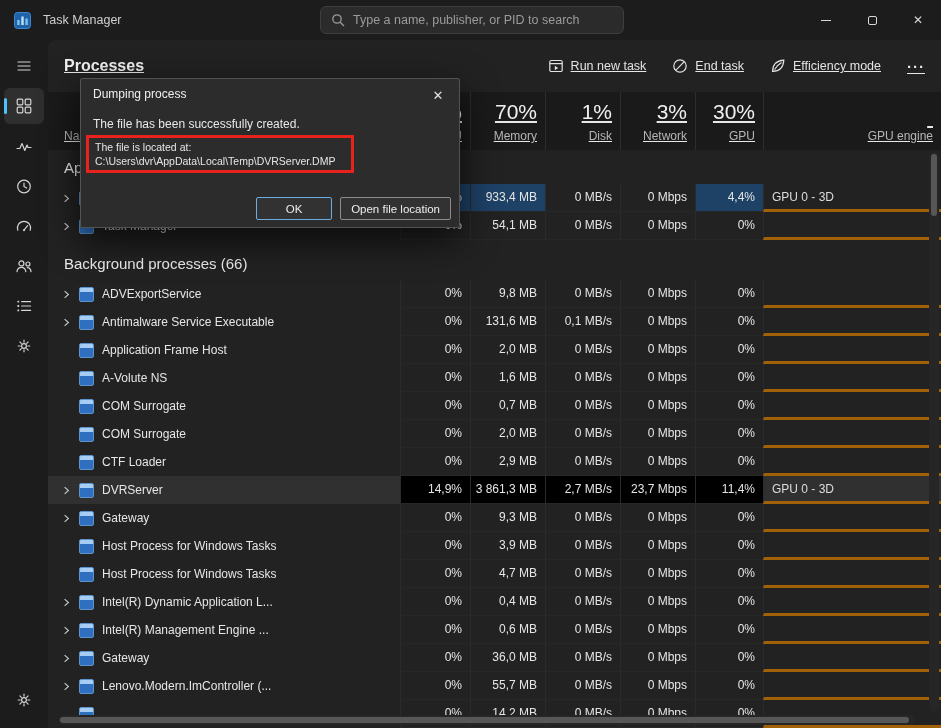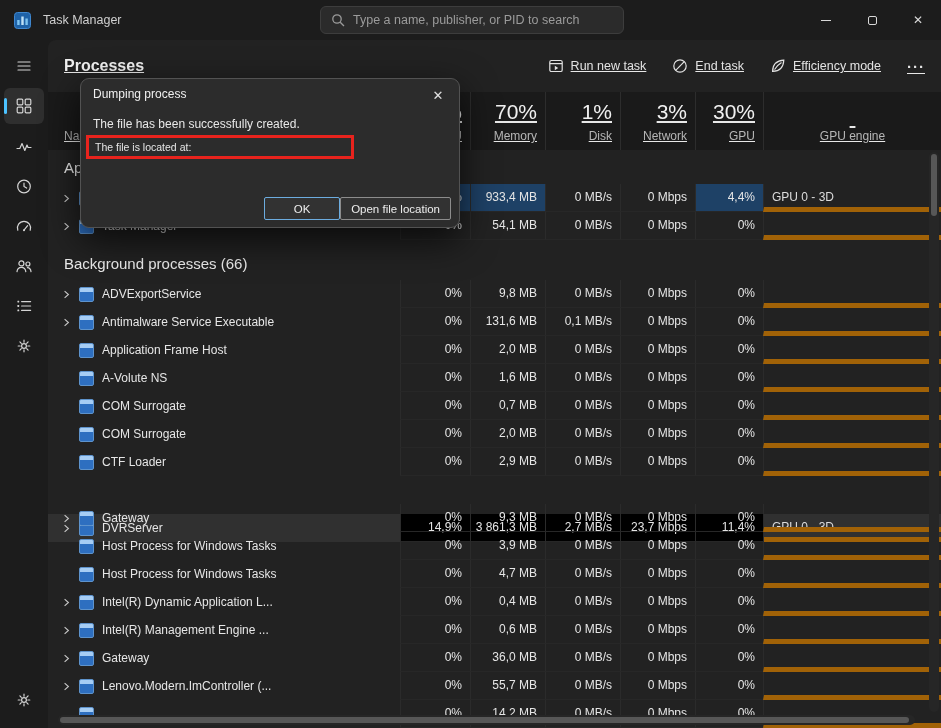--- a/index.html
+++ b/index.html
@@ -33,54 +33,54 @@
   .page-title { font-size:16px; font-weight:700; color:#f2f2f2; }
   .tb-actions { margin-left:auto; display:flex; align-items:center; gap:26px; }
   .tb { display:flex; align-items:center; gap:7px; font-size:12.5px; color:#e3e3e3; cursor:default; }
   .tb.more { font-size:15px; font-weight:700; letter-spacing:1px; }
 
   .cols { display:grid; grid-template-columns:352px 70px 75px 75px 75px 68px minmax(0,1fr); }
 
   .thead { height:58px; background:#1a1a1a; }
   .hc { border-left:1px solid #2d2d2d; padding:8px 8px 7px; display:flex; flex-direction:column; justify-content:space-between; align-items:flex-end; }
   .hc.first { border-left:none; align-items:flex-start; justify-content:flex-end; padding-left:16px; }
-  .hc.engine { align-items:center; justify-content:flex-end; }
+  .hc.engine { align-items:flex-end; justify-content:flex-end; }
   .hc .pct { font-size:21px; color:#f0f0f0; }
   .hc .lbl { font-size:12px; color:#b6b6b6; }
 
   .tbody { position:absolute; left:0; right:0; top:110px; bottom:0; overflow:hidden; }
   .section-header { height:34px; display:flex; align-items:center; padding-left:16px; font-size:15px; color:#ececec; }
   .section-header.gap { margin-top:6px; }
 
   .row { height:28px; }
   .cell { font-size:12px; line-height:27px; color:#e6e6e6; }
   .cell.name { display:flex; align-items:center; padding-left:14px; white-space:nowrap; overflow:hidden; }
   .chev { width:10px; margin-right:7px; flex:none; display:inline-flex; align-items:center; }
   .appicon { width:15px; height:15px; flex:none; margin-right:8px; border-radius:2px;
              background:linear-gradient(180deg,#a6cdf4 0,#a6cdf4 4px,#2e6fc0 4px); border:1px solid #5e93cc; }
   .cell.val { text-align:right; padding-right:8px; border-left:1px solid #2b2b2b; border-bottom:1px solid #272727; }
-  .cell.engine { padding-left:8px; border-left:1px solid #2b2b2b; border-bottom:5px solid #a16207; color:#dcdcdc; white-space:nowrap; overflow:hidden; }
+  .cell.engine { padding-left:8px; border-left:1px solid #2b2b2b; border-bottom:3px solid #a16207; color:#dcdcdc; white-space:nowrap; overflow:hidden; }
   .cell.heat { background:#1e4166; }
-  .row.selected .cell { background:#303030;margin-top:38px; }
+  .row.selected .cell { background:#303030; }
   .row.selected .cell.heat { background:#000000; }
 
   
   .vscroll { position:absolute; right:2px; top:112px; bottom:16px; width:10px; background:#262626; border-radius:5px; }
   .vthumb { position:absolute; left:2px; right:2px; top:2px; height:62px; background:#575757; border-radius:4px; }
   .hscroll { position:absolute; left:10px; right:26px; bottom:3px; height:10px; background:#262626; border-radius:5px; }
   .hthumb { position:absolute; left:2px; right:6px; top:2px; bottom:2px; background:#575757; border-radius:4px; }
 
   
   .dialog { position:absolute; left:80px; top:78px; width:380px; height:150px; background:#2c2c2c;
-            border:1px solid #525252; border-radius:9px; box-shadow:0 12px 36px rgba(0,0,0,.7); z-index:40; }
+            border:1px solid #525252; border-radius:2px; box-shadow:0 12px 36px rgba(0,0,0,.7); z-index:40; }
   .dlg-title { position:absolute; left:12px; top:8px; font-size:12px; color:#f0f0f0; }
   .dlg-close { position:absolute; right:8px; top:5px; width:26px; height:22px; display:flex; align-items:center; justify-content:center; color:#e0e0e0; font-size:13px; }
   .dlg-msg { position:absolute; left:12px; top:38px; font-size:12px; color:#e8e8e8; }
   .dlg-loc { position:absolute; left:5px; top:56px; width:268px; border:3px solid #e8231d; padding:2px 6px; font-size:10.5px; line-height:14px; color:#e6e6e6; white-space:nowrap; }
-  .dlg-btns { position:absolute; right:8px; bottom:7px; display:flex; }
+  .dlg-btns { position:absolute; right:8px; bottom:7px; display:flex; gap:8px; }
   .dlg-btns button { height:23px; background:#323232; color:#ededed; font-size:11.5px; font-family:inherit; border:1px solid #8c8c8c; border-radius:2px; padding:0 10px; }
   .dlg-btns .ok { width:76px; border-color:#6cacdf; }
 
   svg { display:block; }
 </style>
 </head>
 <body>
 
 <div id="app">
 
@@ -524,20 +524,21 @@
   </div>
 
   <div class="dialog">
     <div class="dlg-title">Dumping process</div>
     <div class="dlg-close">
         <span>✕</span>
       </div>
     <div class="dlg-msg">The file has been successfully created.</div>
     <div class="dlg-loc">
       <div>The file is located at:</div>
+      <div>C:\Users\dvr\AppData\Local\Temp\DVRServer.DMP</div>
     </div>
     <div class="dlg-btns">
       <button class="ok">OK</button>
       <button>Open file location</button>
     </div>
   </div>
 
 </div>
 
 </body></html>

